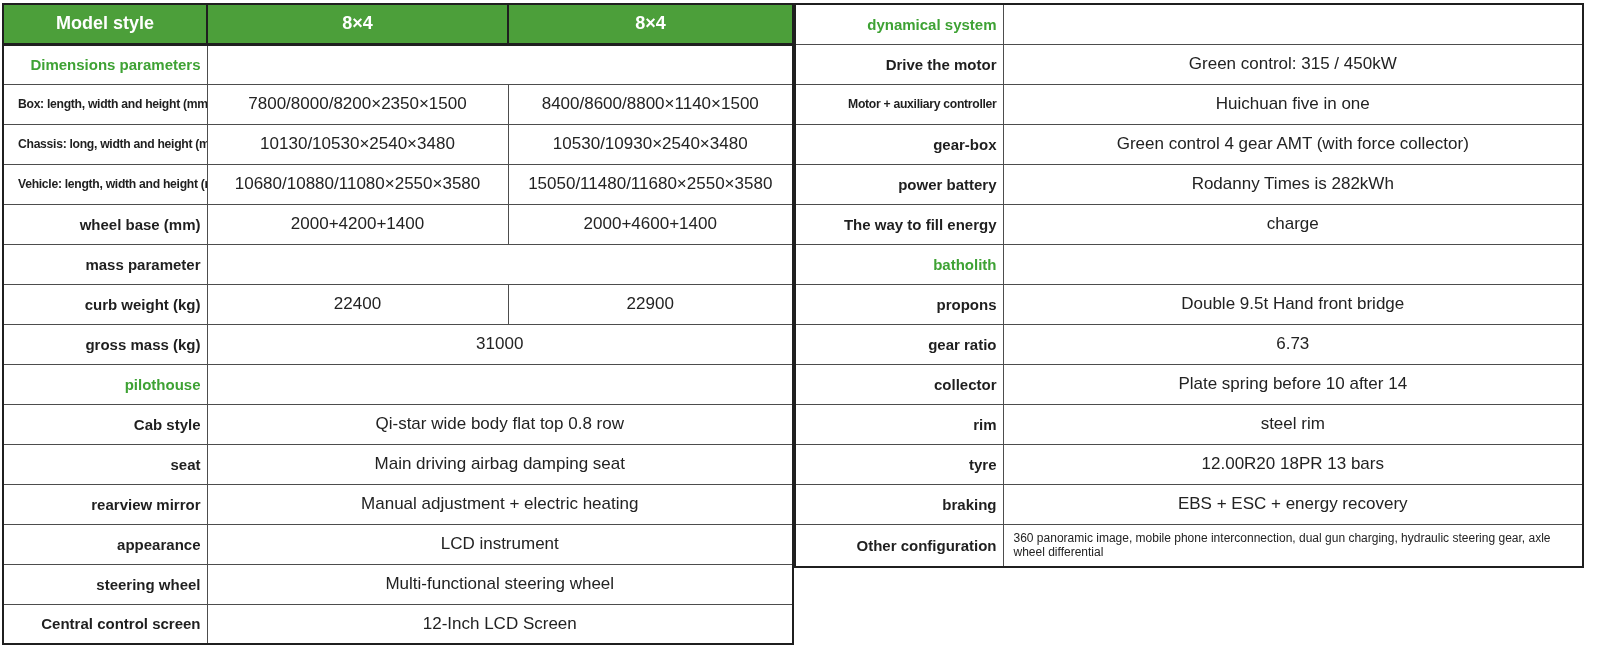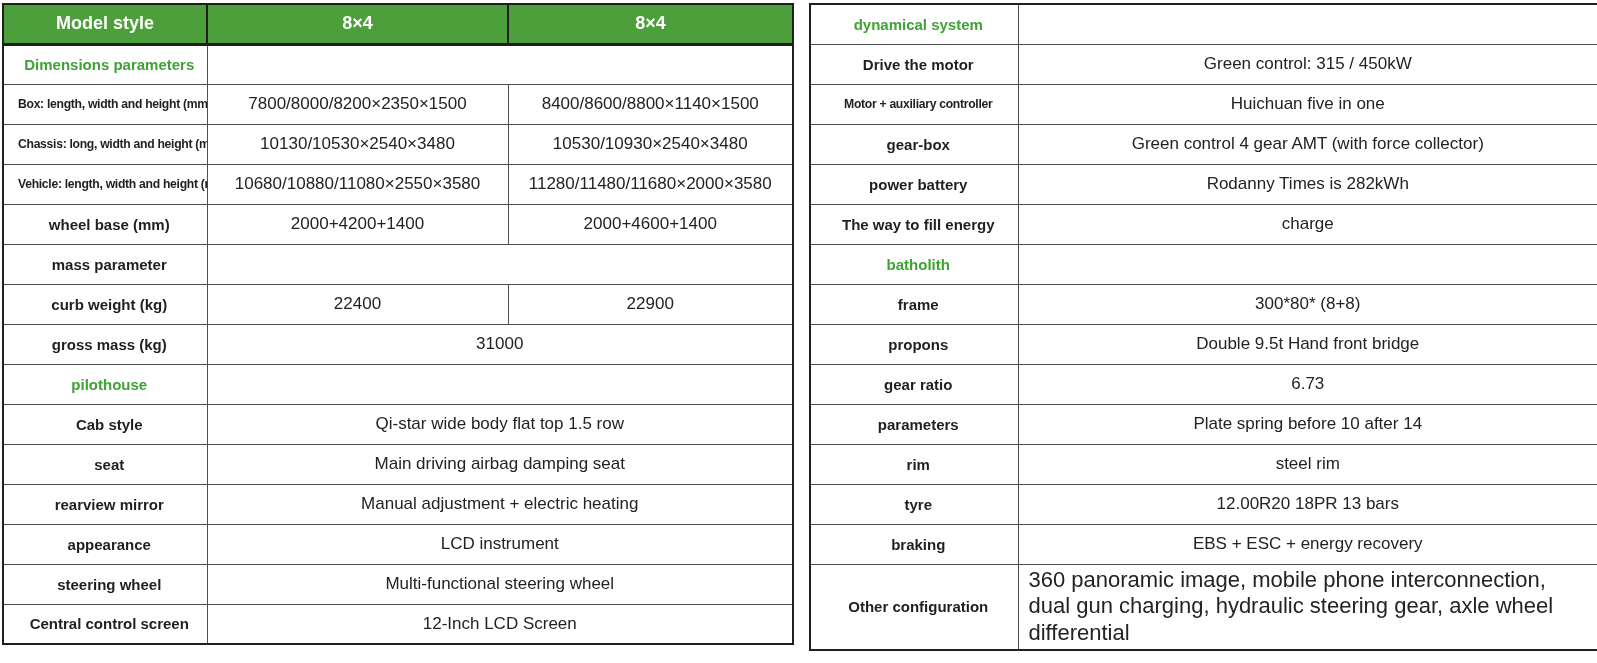--- a/index.html
+++ b/index.html
@@ -8,21 +8,20 @@
     background: #ffffff;
     font-family: "Liberation Sans", "DejaVu Sans", sans-serif;
   }
   .page {
     width: 1597px;
     height: 663px;
     box-sizing: border-box;
     padding: 3px 0 0 2px;
     display: flex;
     align-items: flex-start;
-    gap: 15px;
     background: #ffffff;
     overflow: hidden;
   }
   table.spec {
     border-collapse: collapse;
     table-layout: fixed;
     background: #fff;
   }
   table.spec td, table.spec th {
     border: 1px solid var(--border-gray);
@@ -45,39 +44,39 @@
   table.left tbody tr { height: 40px; }
   
   table.right { width: 788px; border: 2px solid var(--border-dark); }
   table.right tbody tr { height: 40px; }
   table.right tbody tr.tall { height: 43px; }
   
   td.label {
     font-weight: bold;
     font-size: 15px;
     color: #1f1f1f;
-    text-align: center;
+    text-align: right;
     padding: 0 6px 0 14px;
   }
   td.label.small {
     font-size: 12.2px;
     letter-spacing: -0.3px;
   }
   td.label.green { color: var(--green-text); }
   td.value {
     text-align: center;
     font-size: 17px;
     font-weight: normal;
     color: #232323;
     padding: 0 2px;
   }
   td.value.left {
     text-align: left;
     white-space: normal;
-    font-size: 22px;
+    font-size: 12px;
     line-height: 1.22;
     padding: 2px 8px 2px 10px;
   }
 </style>
 </head>
 <body>
 
 <div class="page">
 
   <table class="spec left">
@@ -104,21 +103,21 @@
           <td class="value">8400/8600/8800×1140×1500</td>
         </tr>
         <tr>
           <td class="label small">Chassis: long, width and height (mm)</td>
           <td class="value">10130/10530×2540×3480</td>
           <td class="value">10530/10930×2540×3480</td>
         </tr>
         <tr>
           <td class="label small">Vehicle: length, width and height (mm)</td>
           <td class="value">10680/10880/11080×2550×3580</td>
-          <td class="value">11280/11480/11680×2000×3580</td>
+          <td class="value">15050/11480/11680×2550×3580</td>
         </tr>
         <tr>
           <td class="label">wheel base (mm)</td>
           <td class="value">2000+4200+1400</td>
           <td class="value">2000+4600+1400</td>
         </tr>
         <tr>
           <td class="label">mass parameter</td>
           <td class="value" colspan="2"></td>
         </tr>
@@ -130,21 +129,21 @@
         <tr>
           <td class="label">gross mass (kg)</td>
           <td class="value" colspan="2">31000</td>
         </tr>
         <tr>
           <td class="label green">pilothouse</td>
           <td class="value" colspan="2"></td>
         </tr>
         <tr>
           <td class="label">Cab style</td>
-          <td class="value" colspan="2">Qi-star wide body flat top 1.5 row</td>
+          <td class="value" colspan="2">Qi-star wide body flat top 0.8 row</td>
         </tr>
         <tr>
           <td class="label">seat</td>
           <td class="value" colspan="2">Main driving airbag damping seat</td>
         </tr>
         <tr>
           <td class="label">rearview mirror</td>
           <td class="value" colspan="2">Manual adjustment + electric heating</td>
         </tr>
         <tr>
@@ -190,33 +189,29 @@
         </tr>
         <tr>
           <td class="label">The way to fill energy</td>
           <td class="value">charge</td>
         </tr>
         <tr>
           <td class="label green">batholith</td>
           <td class="value"></td>
         </tr>
         <tr>
-          <td class="label">frame</td>
-          <td class="value">300*80*  (8+8)</td>
-        </tr>
-        <tr>
           <td class="label">propons</td>
           <td class="value">Double 9.5t Hand front bridge</td>
         </tr>
         <tr>
           <td class="label">gear ratio</td>
           <td class="value">6.73</td>
         </tr>
         <tr>
-          <td class="label">parameters</td>
+          <td class="label">collector</td>
           <td class="value">Plate spring before 10 after 14</td>
         </tr>
         <tr>
           <td class="label">rim</td>
           <td class="value">steel rim</td>
         </tr>
         <tr>
           <td class="label">tyre</td>
           <td class="value">12.00R20 18PR 13 bars</td>
         </tr>

